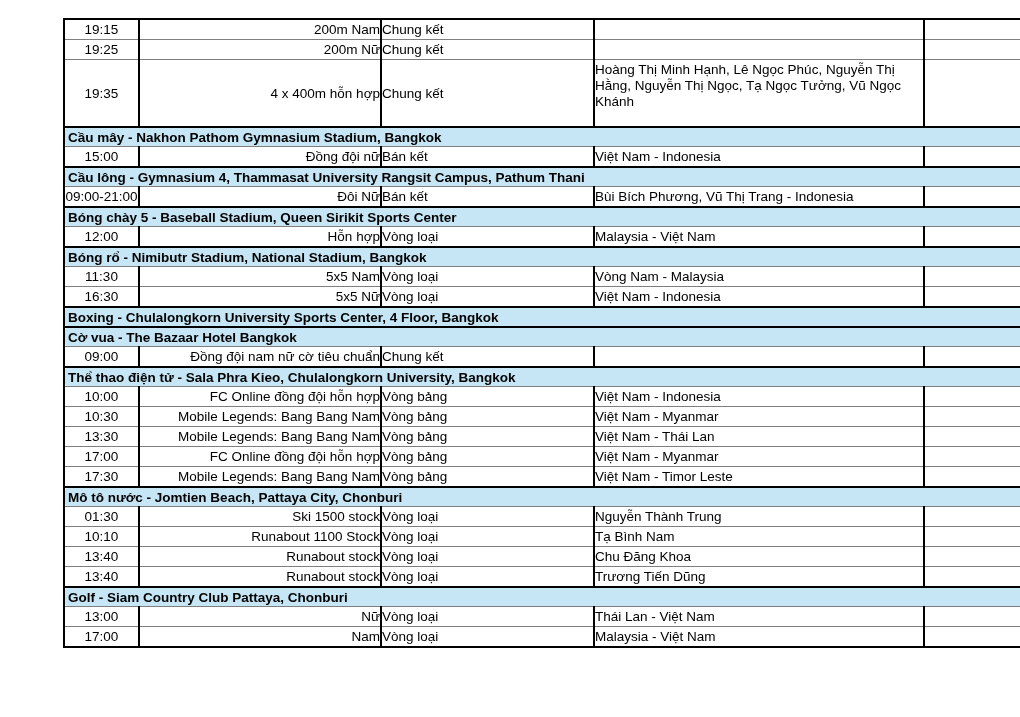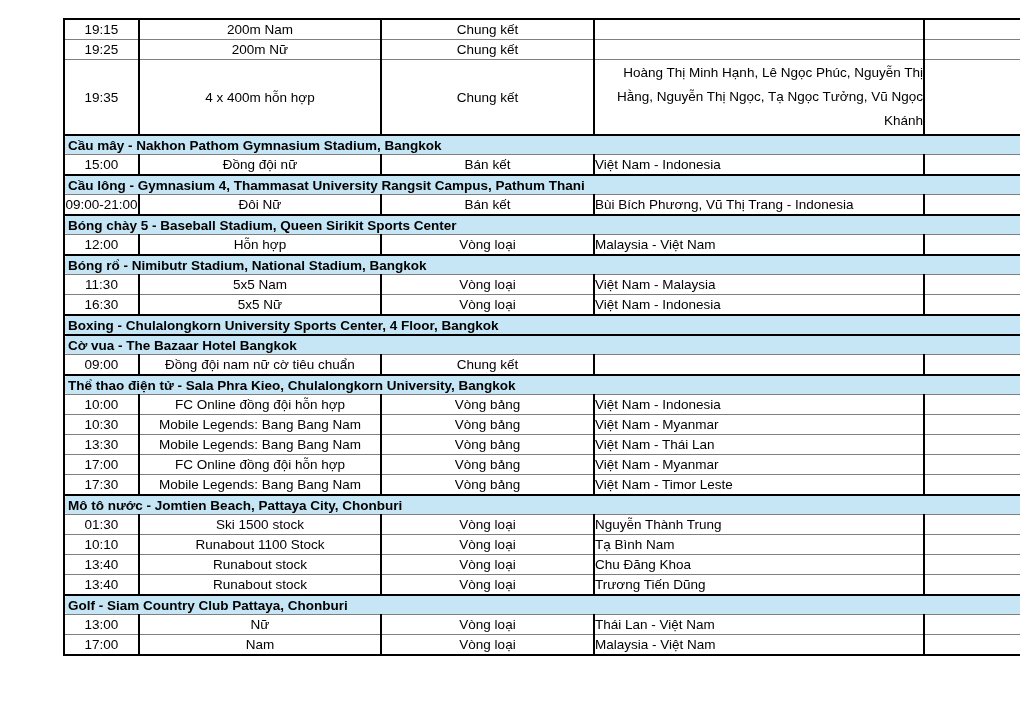--- a/index.html
+++ b/index.html
@@ -31,41 +31,40 @@
     font-size:13.5px;
     color:var(--text);
     height:19px;
     padding:0;
     overflow:hidden;
     white-space:nowrap;
     vertical-align:middle;
   }
   table.sched td + td{ border-left:2px solid var(--grid); }
   td.time{ text-align:center; }
-  td.event{ text-align:center; padding-left:3px; }
-  td.round{ text-align:center; }
+  td.event{ text-align:right; padding-left:3px; }
+  td.round{ text-align:left; }
   td.participants{ text-align:left; padding-left:4px; }
   td.note{ text-align:right; padding-right:2px; }
   .flag{ color:var(--flag); font-size:13.5px; }
   tr.section td{
     border-top:2px solid var(--grid);
     background:var(--section-bg);
     font-weight:bold;
     text-align:left;
     padding-left:3px;
     height:18px;
     border-radius:6px;
   }
   tr.tall td{ height:49px; }
   tr.tall td.participants{
     white-space:normal;
-    line-height:24px;
+    line-height:16px;
     padding-top:1px;
-    padding-bottom:1px;
-    text-align:right;
+    padding-bottom:16px;
   }
 </style>
 </head>
 <body>
 
 <div class="page">
   <table class="sched">
     <colgroup>
       <col style="width:75px">
       <col style="width:242px">
@@ -125,21 +124,21 @@
           <td class="participants">Malaysia - Việt Nam</td>
           <td class="note"></td>
         </tr>
         <tr class="section">
           <td colspan="5">Bóng rổ - Nimibutr Stadium, National Stadium, Bangkok</td>
         </tr>
         <tr class="data">
           <td class="time">11:30</td>
           <td class="event">5x5 Nam</td>
           <td class="round">Vòng loại</td>
-          <td class="participants">Việt Nam - Malaysia</td>
+          <td class="participants">Vòng Nam - Malaysia</td>
           <td class="note"></td>
         </tr>
         <tr class="data">
           <td class="time">16:30</td>
           <td class="event">5x5 Nữ</td>
           <td class="round">Vòng loại</td>
           <td class="participants">Việt Nam - Indonesia</td>
           <td class="note"></td>
         </tr>
         <tr class="section">

